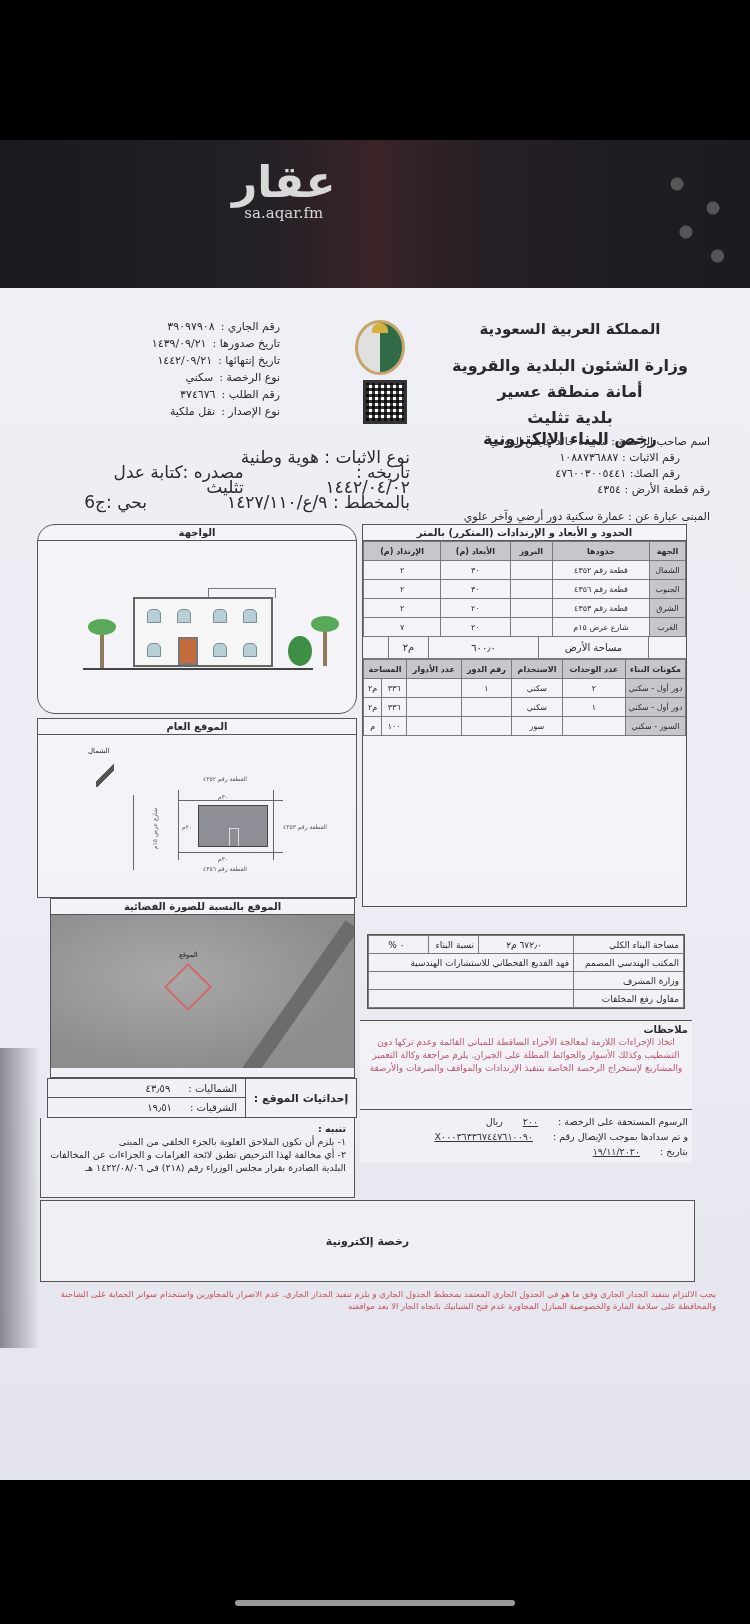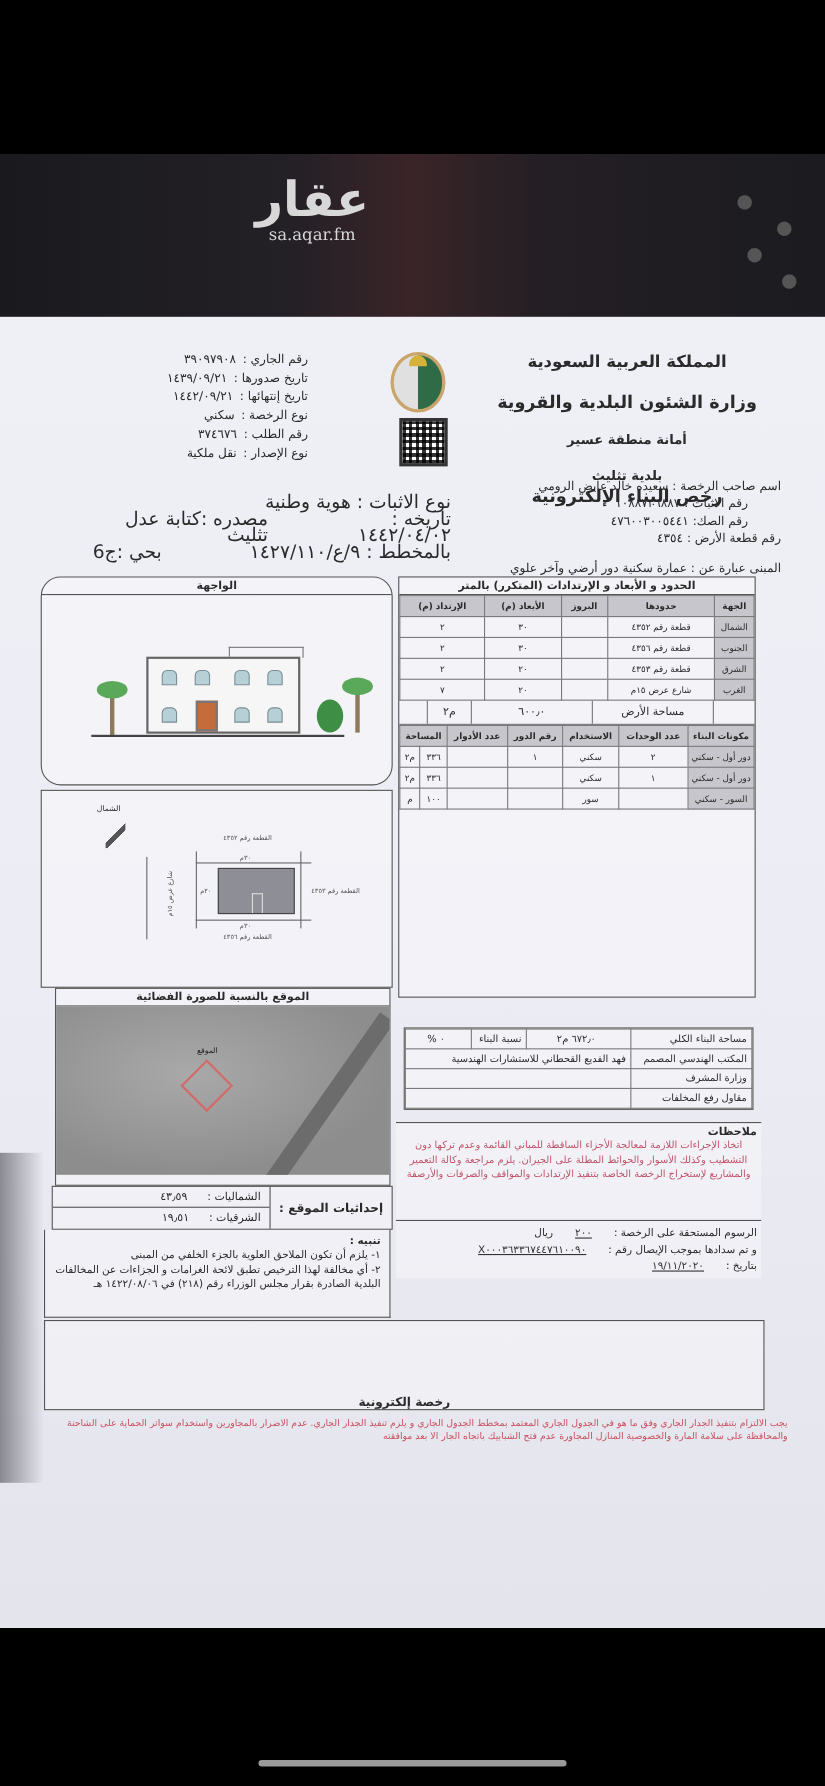--- a/index.html
+++ b/index.html
@@ -18,21 +18,21 @@
   .watermark .wm-url { font-family: "DejaVu Serif", serif; font-size: 15px; }
 
   .paper { position: absolute; left: 0; top: 288px; width: 750px; height: 1192px;
     background: linear-gradient(180deg, #efeff6 0%, #ececf4 50%, #e4e4ec 100%); direction: rtl; }
   .paper-shadow { position: absolute; left: 0; top: 760px; width: 40px; height: 300px;
     background: linear-gradient(90deg, rgba(60,60,70,.55), rgba(60,60,70,0)); }
 
   .hdr-right { position: absolute; right: 30px; top: 32px; width: 300px; text-align: center; font-weight: bold; }
   .hdr-right .l1 { font-size: 15px; }
   .hdr-right .l2 { font-size: 16px; margin-top: 18px; }
-  .hdr-right .l3, .hdr-right .l4 { font-size: 12px; margin-top: 18px; }
+  .hdr-right .l3, .hdr-right .l4 { font-size: 16px; margin-top: 7px; }
   .hdr-right .l5 { font-size: 16px; margin-top: 2px; }
 
   .owner { position: absolute; right: 40px; top: 146px; width: 330px; font-size: 11px; line-height: 16px; text-align: right; }
 
   .logo { position: absolute; left: 355px; top: 32px; width: 50px; height: 55px; border-radius: 50%;
     border: 3px solid #c9a56b; background: linear-gradient(90deg, #e0e0e0 50%, #2e6b46 50%); }
   .logo::after { content: ""; position: absolute; left: 14px; top: 0; width: 16px; height: 10px; background: #d4b23c; border-radius: 8px 8px 0 0; }
   .qr { position: absolute; left: 363px; top: 92px; width: 44px; height: 44px;
     background: repeating-linear-gradient(0deg, #333 0 3px, #fff 3px 6px),
                 repeating-linear-gradient(90deg, #333 0 3px, #fff 3px 6px);
@@ -98,21 +98,21 @@
   .summary td { height: 18px; font-size: 9px; text-align: right; padding-right: 4px; }
 
   .remarks { left: 360px; top: 732px; width: 332px; height: 90px; border-right: none; border-left: none; font-size: 9px; line-height: 13px; padding: 2px 4px; }
   .remarks .ttl { font-weight: bold; font-size: 10px; }
   .remarks .txt { color: #c0546a; text-align: center; }
 
   .fees { left: 360px; top: 822px; width: 332px; height: 52px; font-size: 9.5px; line-height: 15px; padding: 4px; border: none; }
   .fees .row { display: flex; gap: 20px; }
   .fees u { color: #333; }
 
-  .ebox { left: 40px; top: 912px; width: 655px; height: 82px; display: flex; align-items: flex-end; justify-content: center; font-size: 11px; font-weight: bold; }
+  .ebox { left: 40px; top: 912px; width: 655px; height: 82px; display: flex; align-items: center; justify-content: center; font-size: 11px; font-weight: bold; }
   .footer-red { position: absolute; left: 36px; top: 1000px; width: 680px; font-size: 8.5px; line-height: 12px; color: #c9505e; text-align: right; }
 
   .homebar { position: absolute; left: 235px; top: 1600px; width: 280px; height: 6px; border-radius: 3px; background: #9a9a9a; }
 </style>
 </head>
 <body>
 
 <div class="photo-top">
   <div class="beads"></div>
 </div>
@@ -335,20 +335,21 @@
         <div class="door"></div>
       </div>
       <div class="palm" style="left:62px;top:88px"></div>
       <div class="tree" style="left:250px;top:95px"></div>
       <div class="palm" style="left:285px;top:85px"></div>
       <div class="ground"></div>
     </div>
   </div>
 
   <div class="box site">
+    <div class="box-title">الموقع العام</div>
     <div class="site-drawing" style="direction:ltr">
       <div class="north-lbl">الشمال</div>
       <div class="north"></div>
       <div class="vline" style="left:95px;top:60px;height:75px"></div>
       <div class="vline" style="left:140px;top:55px;height:70px"></div>
       <div class="vline" style="left:235px;top:55px;height:70px"></div>
       <div class="hline" style="left:140px;top:65px;width:105px"></div>
       <div class="hline" style="left:140px;top:117px;width:105px"></div>
       <div class="plot">
           <div class="plot-door"></div>

